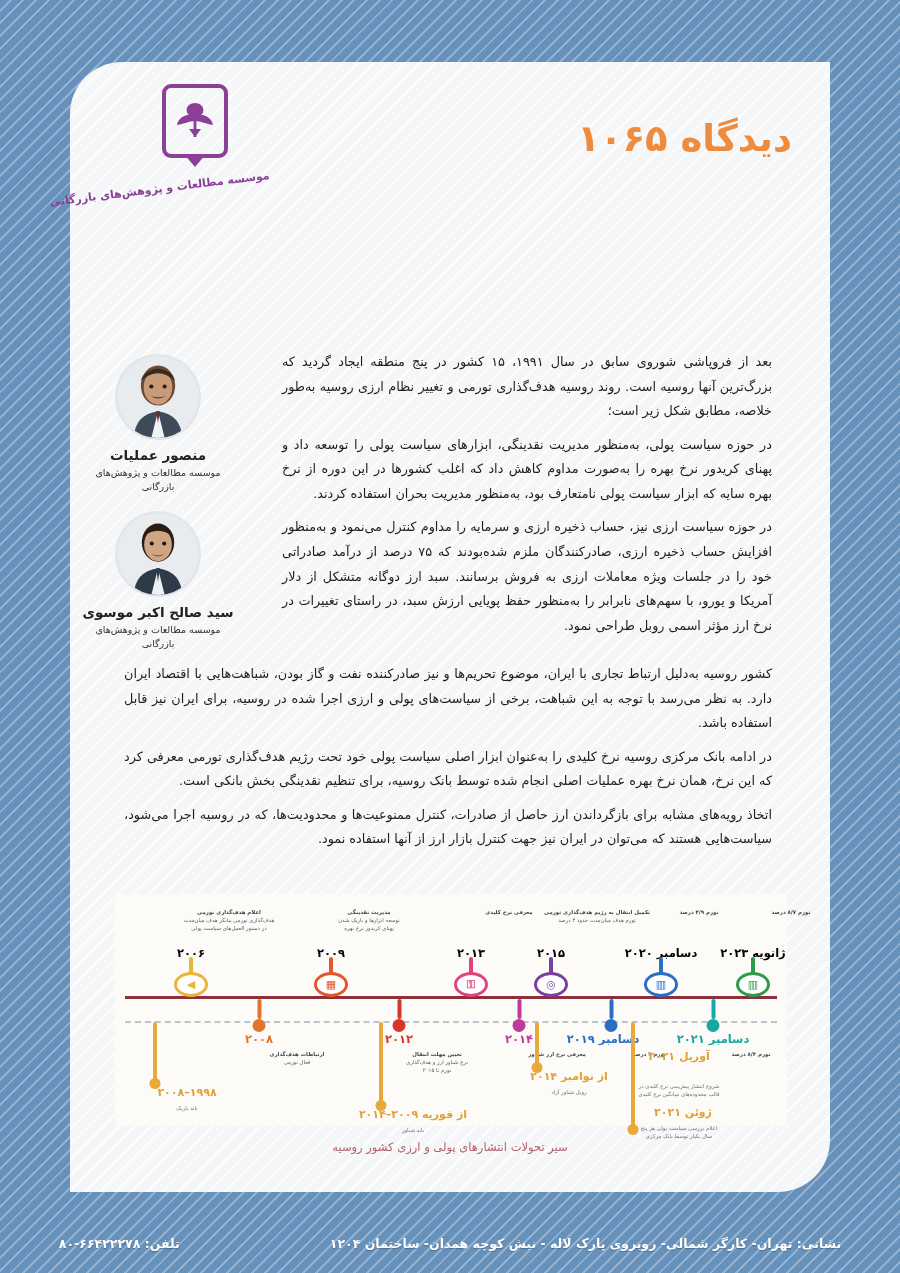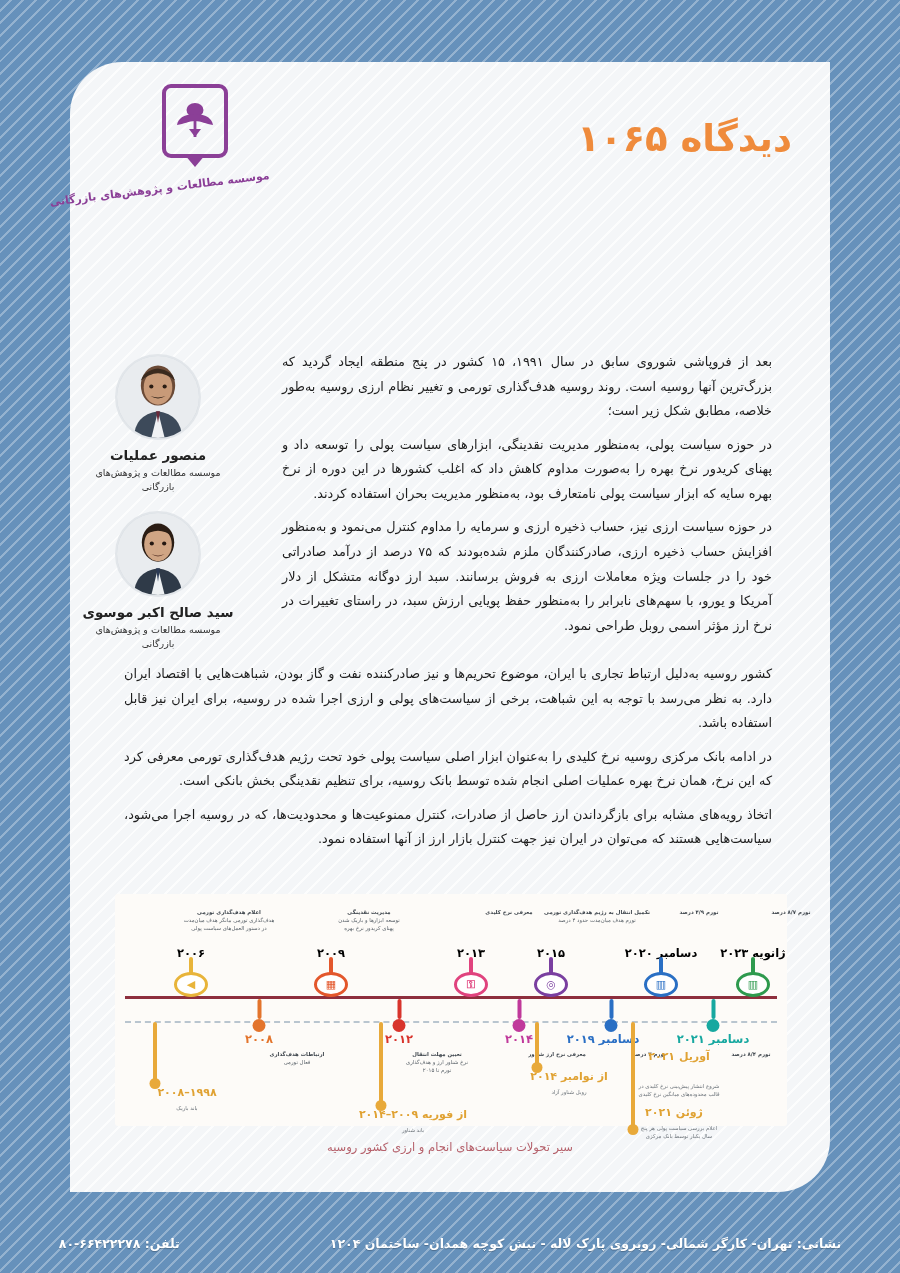--- a/index.html
+++ b/index.html
@@ -526,25 +526,25 @@
 
     <div class="drop" style="right:248px;top:128px;height:46px;"></div>
     <div class="drop-label" style="right:218px;top:176px;">از نوامبر ۲۰۱۴</div>
     <div class="drop-note" style="right:218px;top:194px;width:92px;">روبل شناور آزاد</div>
 
     <div class="drop" style="right:152px;top:128px;height:108px;"></div>
     <div class="drop-label" style="right:108px;top:156px;">آوریل ۲۰۲۱</div>
     <div class="drop-note" style="right:108px;top:188px;width:104px;">شروع انتشار پیش‌بینی نرخ کلیدی در
 قالب محدوده‌های میانگین نرخ کلیدی</div>
 
-    <div class="drop-label" style="right:113px;top:212px;">ژوئن ۲۰۲۱</div>
+    <div class="drop-label" style="right:104px;top:212px;">ژوئن ۲۰۲۱</div>
     <div class="drop-note" style="right:108px;top:230px;width:104px;">اعلام بررسی سیاست پولی هر پنج
 سال یکبار توسط بانک مرکزی</div>
   </div>
 
-  <div class="fig-caption">سیر تحولات سیاست‌های انجام و ارزی کشور روسیه</div>
+  <div class="fig-caption">سیر تحولات انتشار‌های پولی و ارزی کشور روسیه</div>
 
 </div>
 
 <div class="footer">
   <span>نشانی: تهران- کارگر شمالی- روبروی پارک لاله - نبش کوچه همدان- ساختمان ۱۲۰۴</span>
   <span>تلفن: ۶۶۴۲۲۲۷۸-۸۰</span>
 </div>
 
 </body></html>

